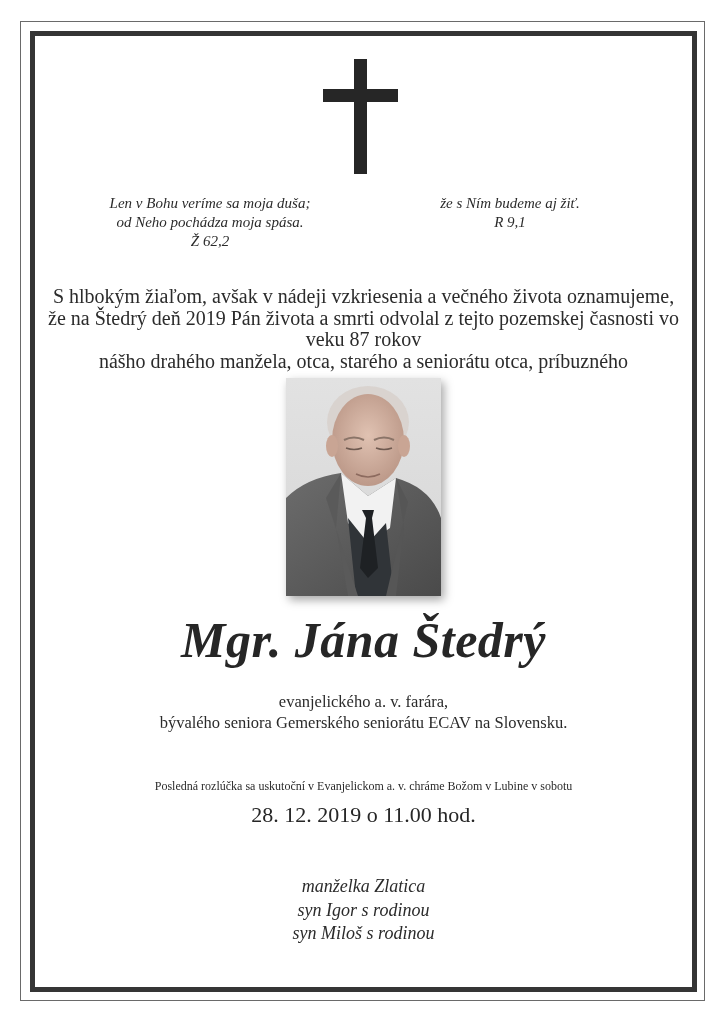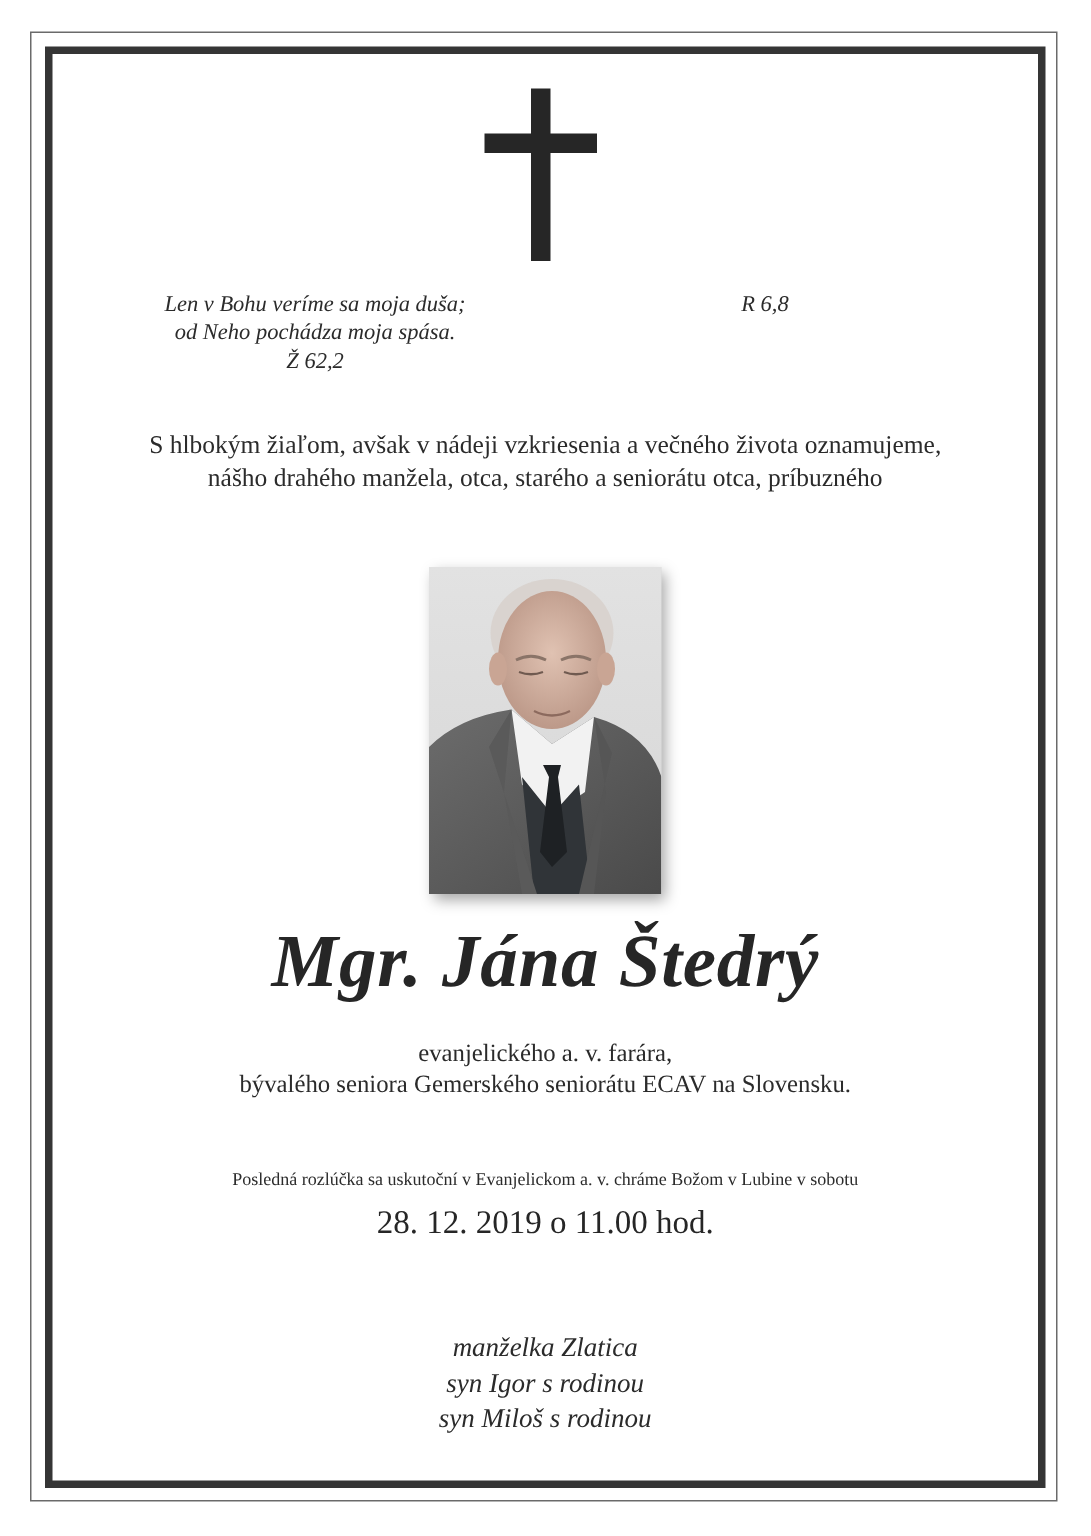--- a/index.html
+++ b/index.html
@@ -13,65 +13,67 @@
     .cross-v { position: absolute; left: 354px; top: 59px; width: 13px; height: 115px; background: #262626; }
     .cross-h { position: absolute; left: 323px; top: 89px; width: 75px; height: 13px; background: #262626; }
 
     .verse { position: absolute; top: 194px; font-style: italic; font-size: 15px; line-height: 19px;
              text-align: center; color: #2b2b2b; }
     .verse-left { left: 80px; width: 260px; }
     .verse-right { left: 380px; width: 260px; }
     .verse .ref { font-style: italic; }
 
     .announce { position: absolute; left: 40px; width: 647px; top: 286px; text-align: center;
-                font-size: 17px; line-height: 21.5px; color: #2b2b2b; }
+                font-size: 20px; line-height: 21.5px; color: #2b2b2b; }
 
     .photo-wrap { position: absolute; left: 286px; top: 378px; width: 155px; height: 218px;
                   box-shadow: 3px 4px 9px rgba(0,0,0,0.35); background: #dcdcdc; overflow: hidden; }
     .photo-wrap svg { display: block; }
 
     .name { position: absolute; left: 40px; width: 647px; top: 612px; text-align: center;
             font-size: 50px; line-height: 56px; font-weight: bold; font-style: italic; color: #262626;
             letter-spacing: 0.5px; }
 
     .title-lines { position: absolute; left: 40px; width: 647px; top: 691px; text-align: center;
                    font-size: 16.5px; line-height: 21px; color: #2b2b2b; }
 
     .farewell { position: absolute; left: 40px; width: 647px; top: 776px; text-align: center;
                 font-size: 12px; line-height: 20px; color: #2b2b2b; }
     .datetime { position: absolute; left: 40px; width: 647px; top: 801px; text-align: center;
                 font-size: 22px; line-height: 28px; font-weight: normal; color: #262626; }
 
     .mourners { position: absolute; left: 40px; width: 647px; top: 875px; text-align: center;
-                font-style: italic; font-size: 18px; line-height: 23.5px; color: #2b2b2b; margin-top: 12px; }
+                font-style: italic; font-size: 18px; line-height: 23.5px; color: #2b2b2b; }
     .line { display: block; }
   </style>
 </head>
 <body>
 
 <div class="outer-frame"></div>
 <div class="inner-frame"></div>
 
 <div class="cross">
   <div class="cross-v"></div>
   <div class="cross-h"></div>
 </div>
 
 <div class="verse verse-left">
   <span class="line">Len v Bohu veríme sa moja duša;</span>
   <span class="line">od Neho pochádza moja spása.</span>
   <span class="line ref">Ž 62,2</span>
 </div>
 
 <div class="verse verse-right">
-  <span class="line ref">R 6,8</span>
+  <span class="line">že s Ním budeme aj žiť.</span>
+  <span class="line ref">R 9,1</span>
 </div>
 
 <div class="announce">
   <span class="line">S hlbokým žiaľom, avšak v nádeji vzkriesenia a večného života oznamujeme,</span>
+  <span class="line">že na Štedrý deň 2019 Pán života a smrti odvolal z tejto pozemskej časnosti vo veku 87 rokov</span>
   <span class="line">nášho drahého manžela, otca, starého a seniorátu otca, príbuzného</span>
 </div>
 
 <div class="photo-wrap">
   <svg width="155" height="218" viewBox="0 0 155 218" xmlns="http://www.w3.org/2000/svg">
     <defs>
       <linearGradient id="bg" x1="0" y1="0" x2="0" y2="1">
         <stop offset="0" stop-color="#e2e2e2"></stop>
         <stop offset="1" stop-color="#d6d6d6"></stop>
       </linearGradient>

